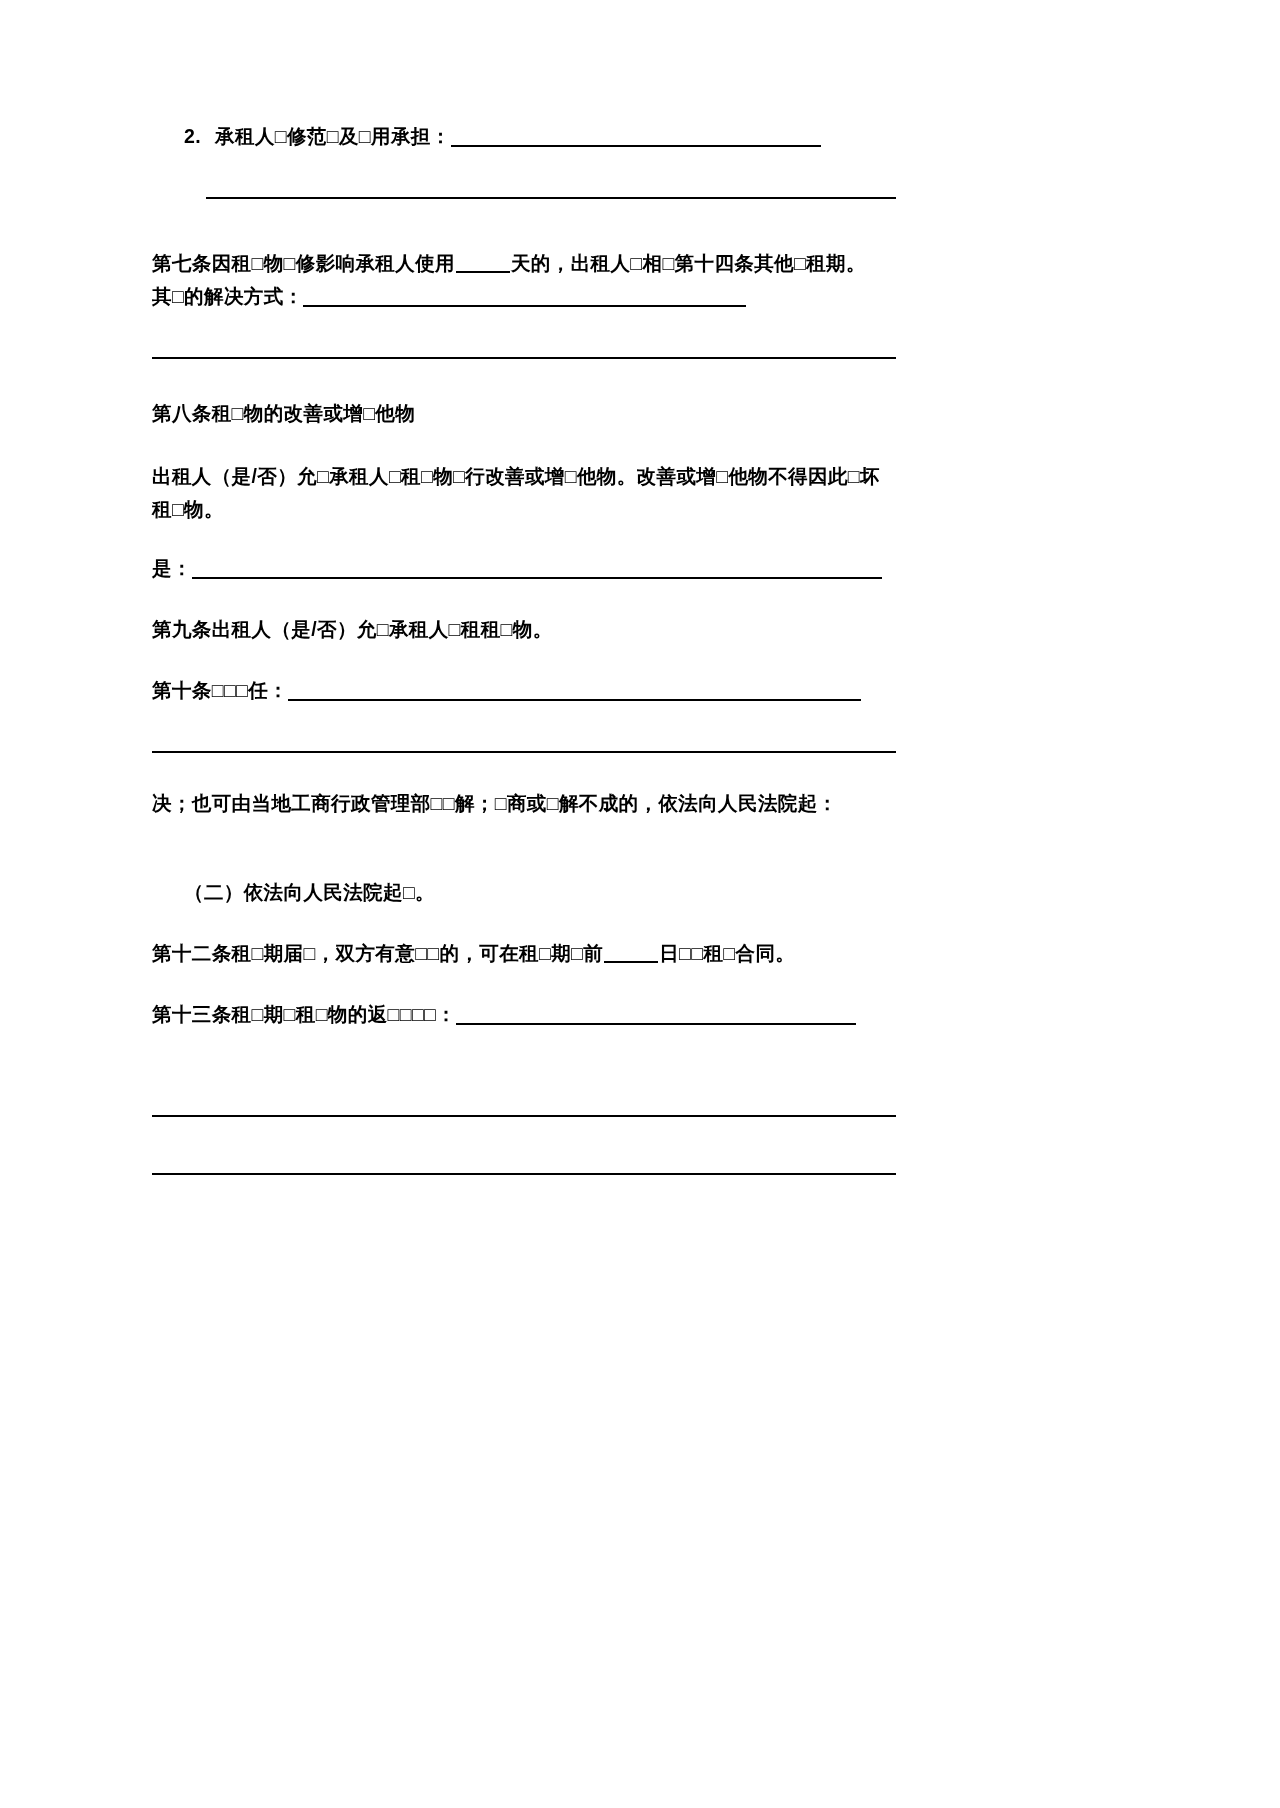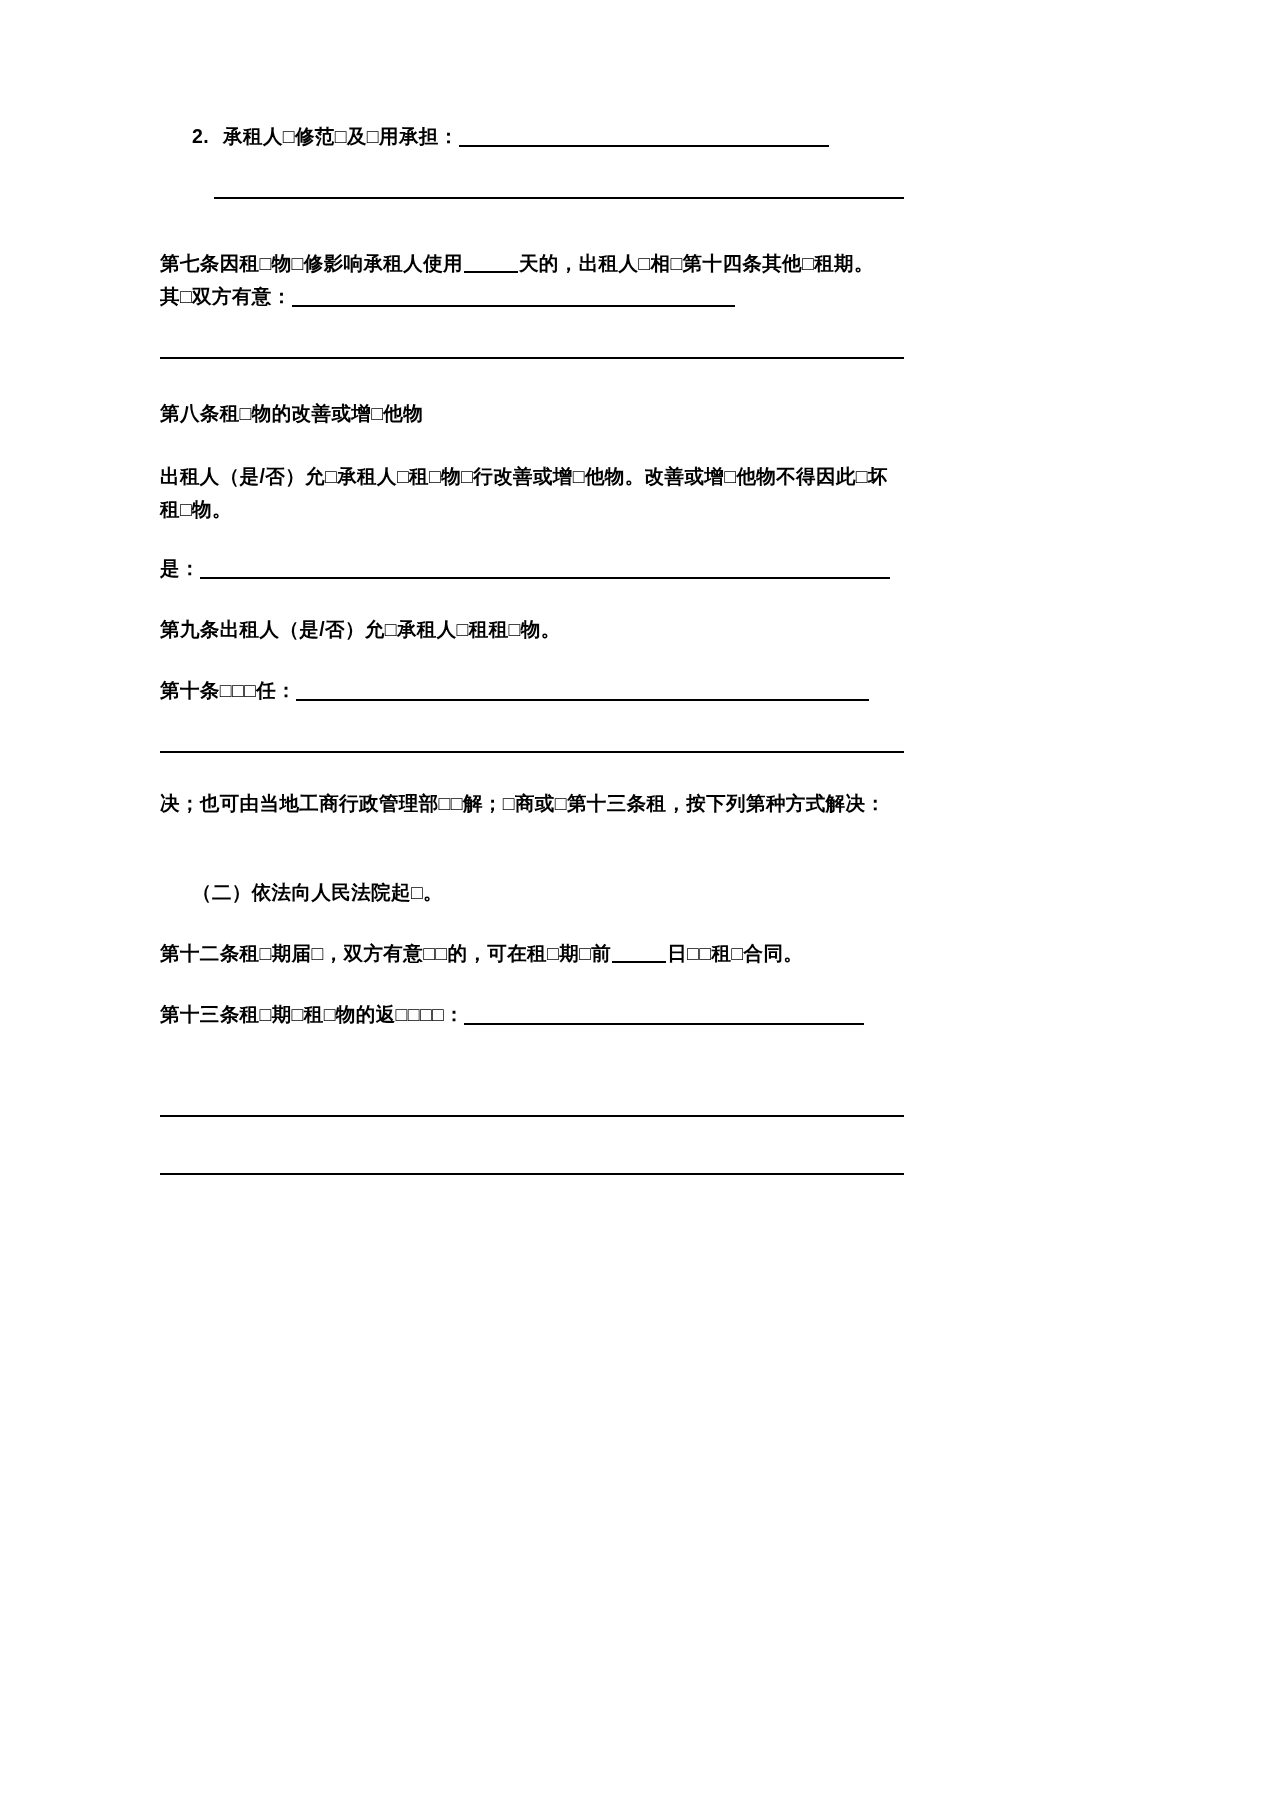--- a/index.html
+++ b/index.html
@@ -16,21 +16,21 @@
     position: relative;
     width: 1280px;
     height: 1808px;
     background: #ffffff;
     margin: 0 auto;
     overflow: hidden;
     box-sizing: border-box;
   }
   .content {
     position: absolute;
-    left: 160px;
+    left: 152px;
     top: 120px;
     width: 744px;
   }
   .para {
     font-size: 19.5px;
     line-height: 33px;
     letter-spacing: 0.4px;
     color: #000000;
     margin: 0;
     font-weight: 600;
@@ -90,21 +90,21 @@
     <div class="spacer-44"></div>
 
     <div class="rule-indent"></div>
 
     <div class="spacer-48"></div>
 
     <div class="para">
       <span>第七条因租□物□修影响承租人使用</span><span class="blank-inline"></span><span>天的，出租人□相□第十四条其他□租期。</span>
     </div>
     <div class="para">
-      <span>其□双方有意：</span><span class="ul" style="width:443px"></span>
+      <span>其□的解决方式：</span><span class="ul" style="width:443px"></span>
     </div>
 
     <div class="spacer-44"></div>
 
     <div class="rule-full"></div>
 
     <div class="spacer-38"></div>
 
     <div class="para">第八条租□物的改善或增□他物</div>
 
@@ -127,21 +127,21 @@
     <div class="para">
       <span>第十条□□□任：</span><span class="ul" style="width:573px"></span>
     </div>
 
     <div class="spacer-44"></div>
 
     <div class="rule-full"></div>
 
     <div class="spacer-34"></div>
 
-    <div class="para">决；也可由当地工商行政管理部□□解；□商或□第十三条租，按下列第种方式解决：</div>
+    <div class="para">决；也可由当地工商行政管理部□□解；□商或□解不成的，依法向人民法院起：</div>
 
     <div class="spacer-28"></div>
 
 
     <div class="spacer-28"></div>
 
     <div class="para item-indent">
       <span>（二）依法向人民法院起□。</span>
     </div>
 

